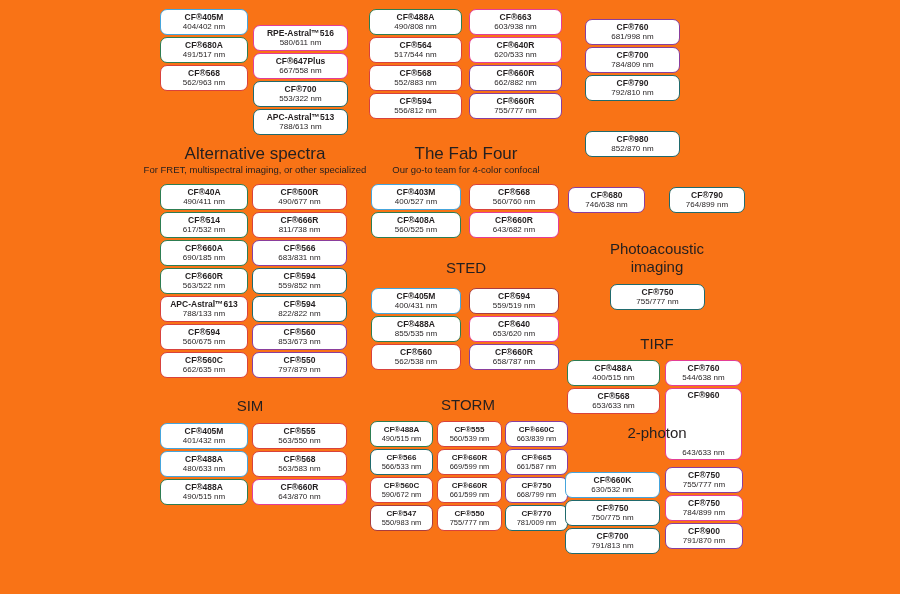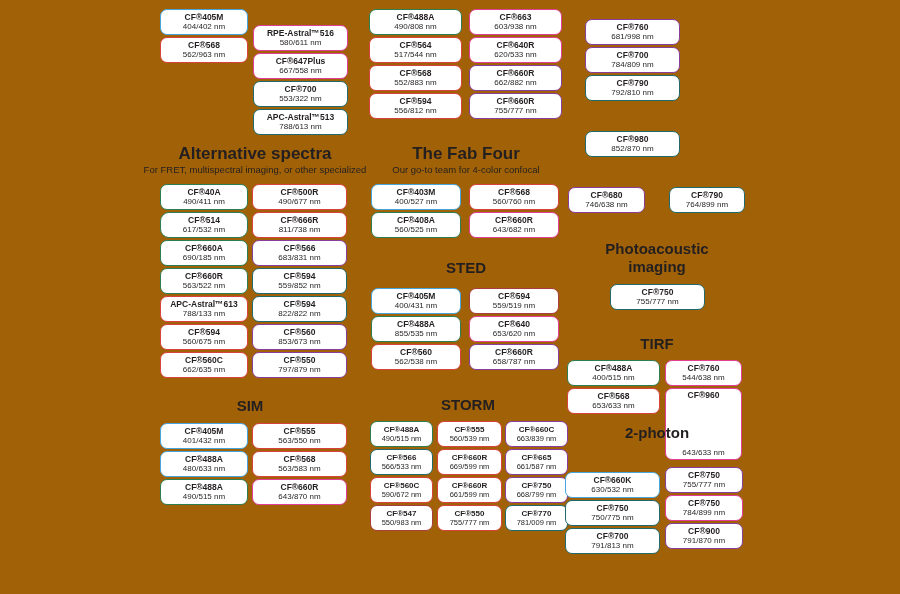--- a/index.html
+++ b/index.html
@@ -1,39 +1,43 @@
 <!DOCTYPE html>
 <html><head>
 <meta charset="utf-8">
 <style>
   html,body{margin:0;padding:0;background:#ffffff;}
-  .canvas{position:relative;width:900px;height:594px;background:#a16207;overflow:hidden;
+  .canvas{position:relative;width:900px;height:594px;background:#f97316;overflow:hidden;
           font-family:"Liberation Sans",sans-serif;color:#231f20;}
   .col{position:absolute;display:flex;flex-direction:column;gap:2px;}
   .dye-box{border:1.5px solid #888;border-radius:7px;background:#fff;min-height:26px;
            box-sizing:border-box;display:flex;flex-direction:column;align-items:center;
            justify-content:center;line-height:1.2;padding:1px 2px;text-align:center;}
   .dye-name{font-weight:bold;font-size:8.5px;white-space:nowrap;}
   .dye-value{font-size:8px;white-space:nowrap;}
   .storm .dye-name{font-size:8px;}
   .storm .dye-value{font-size:7.5px;}
-  .sec-title{position:absolute;font-weight:bold;text-align:center;font-size:15px;line-height:1.2;}
+  .sec-title{position:absolute;font-weight:normal;text-align:center;font-size:15px;line-height:1.2;}
   .sec-title.big{font-size:17px;}
   .sec-sub{position:absolute;font-size:9.5px;text-align:center;line-height:1.15;}
 </style>
 </head>
 <body style="color: rgb(35, 31, 32);">
 
 <div class="canvas">
 
   <div class="col" style="left:160px;top:9px;width:88px;">
       <div class="dye-box" style="border-color: rgb(69, 165, 220);">
         <div class="dye-name">CF®405M</div>
         <div class="dye-value">404/402 nm</div>
       </div>
+      <div class="dye-box" style="border-color: rgb(45, 125, 82);">
+        <div class="dye-name">CF®680A</div>
+        <div class="dye-value">491/517 nm</div>
+      </div>
       <div class="dye-box" style="border-color: rgb(216, 66, 60);">
         <div class="dye-name">CF®568</div>
         <div class="dye-value">562/963 nm</div>
       </div>
     </div>
   <div class="col" style="left:253px;top:25px;width:95px;justify-content:flex-end;">
       <div class="dye-box" style="border-color: rgb(227, 62, 151);">
         <div class="dye-name">RPE-Astral™516</div>
         <div class="dye-value">580/611 nm</div>
       </div>
@@ -105,21 +109,21 @@
       </div>
     </div>
 
   <div class="sec-title big" style="left:150px;top:144px;width:210px;">Alternative spectra</div>
   <div class="sec-sub" style="left:143px;top:165px;width:224px;">For FRET, multispectral imaging, or other specialized</div>
   <div class="col" style="left:160px;top:184px;width:88px;">
       <div class="dye-box" style="border-color: rgb(45, 125, 82);">
         <div class="dye-name">CF®40A</div>
         <div class="dye-value">490/411 nm</div>
       </div>
-      <div class="dye-box" style="border-color: rgb(45, 125, 82); border-radius: 9px;">
+      <div class="dye-box" style="border-color: rgb(45, 125, 82);">
         <div class="dye-name">CF®514</div>
         <div class="dye-value">617/532 nm</div>
       </div>
       <div class="dye-box" style="border-color: rgb(45, 125, 82);">
         <div class="dye-name">CF®660A</div>
         <div class="dye-value">690/185 nm</div>
       </div>
       <div class="dye-box" style="border-color: rgb(45, 125, 82);">
         <div class="dye-name">CF®660R</div>
         <div class="dye-value">563/522 nm</div>

